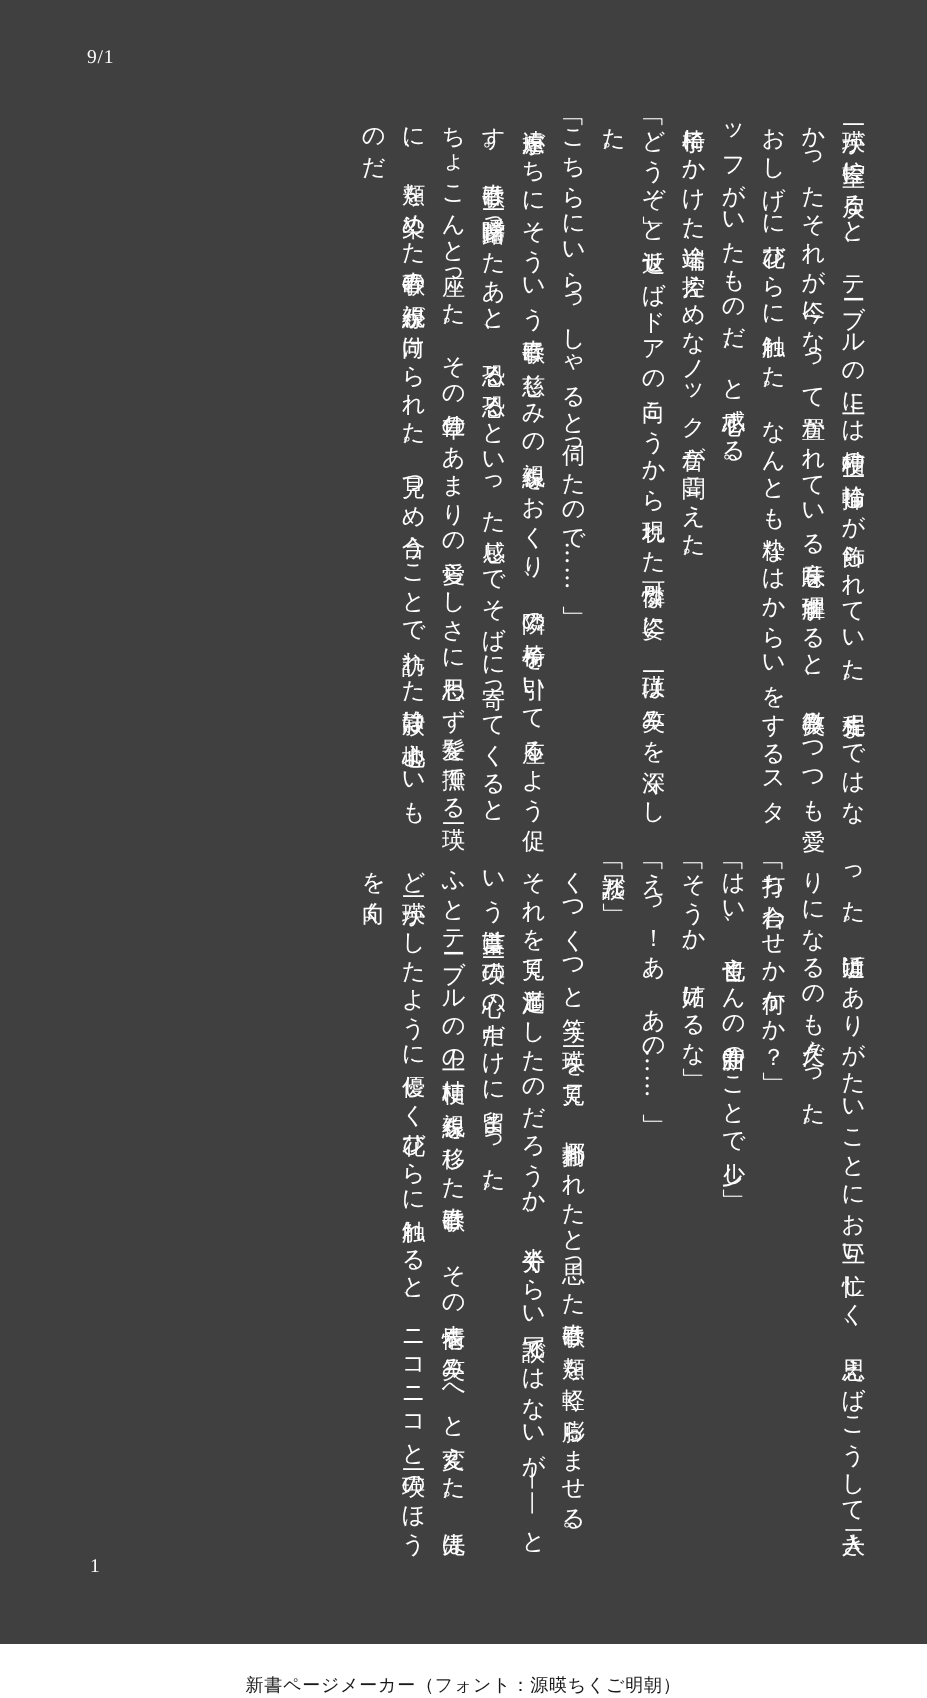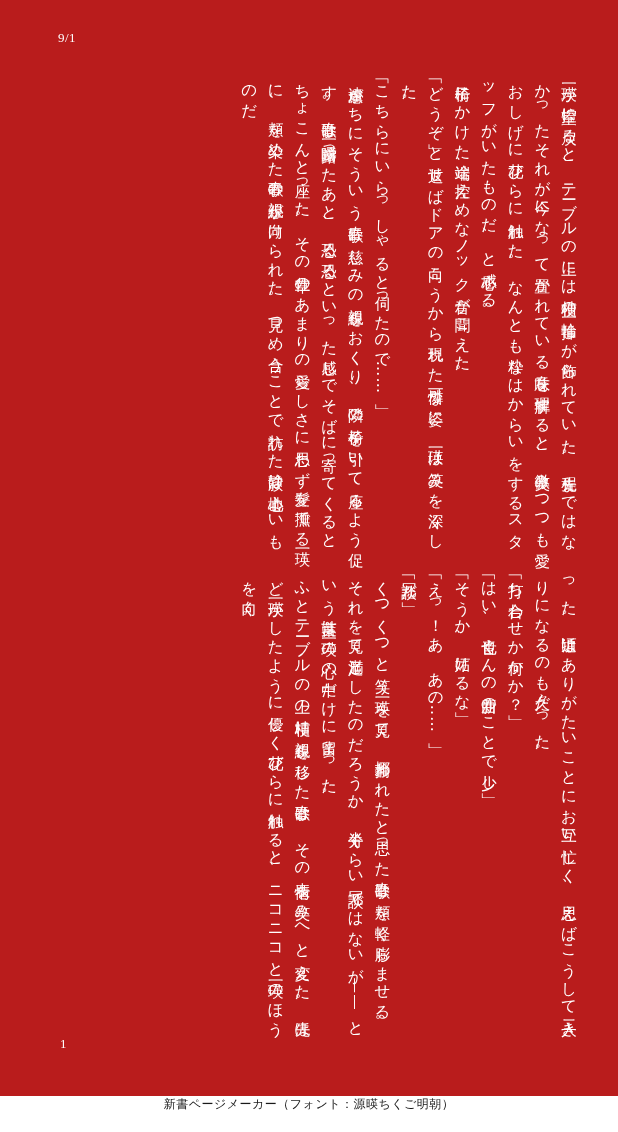--- a/index.html
+++ b/index.html
@@ -20,21 +20,21 @@
     height: 1132px;
     background: #ffffff;
   }
 
   .sheet {
     position: absolute;
     left: 0;
     top: 0;
     width: 618px;
     height: 1096px;
-    background: #b91c1c;
+    background: #404040;
     box-sizing: border-box;
   }
 
   .page-num-top {
     position: absolute;
     left: 58px;
     top: 30px;
     color: #ffffff;
     font-size: 13px;
     letter-spacing: 0.5px;
@@ -82,21 +82,21 @@
   }
 
   .footer {
     position: absolute;
     left: 0;
     top: 1096px;
     width: 618px;
     height: 36px;
     background: #ffffff;
     display: flex;
-    align-items: flex-start;
+    align-items: flex-end;
     justify-content: center;
   }
   .footer-text {
     color: #1a1a1a;
     font-size: 12px;
     letter-spacing: 0.5px;
     font-family: "DejaVu Serif", "Liberation Serif", serif;
   }
 </style>
 </head>

